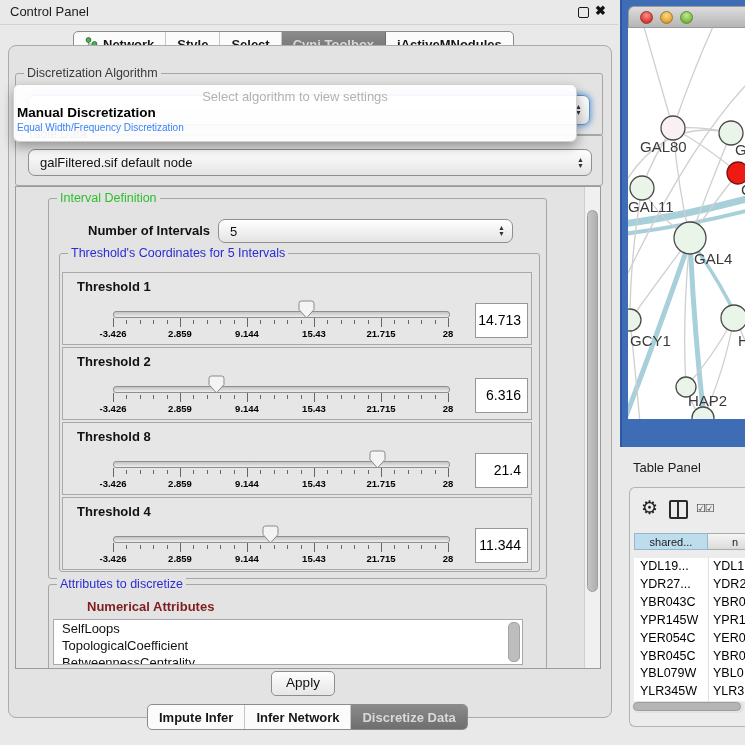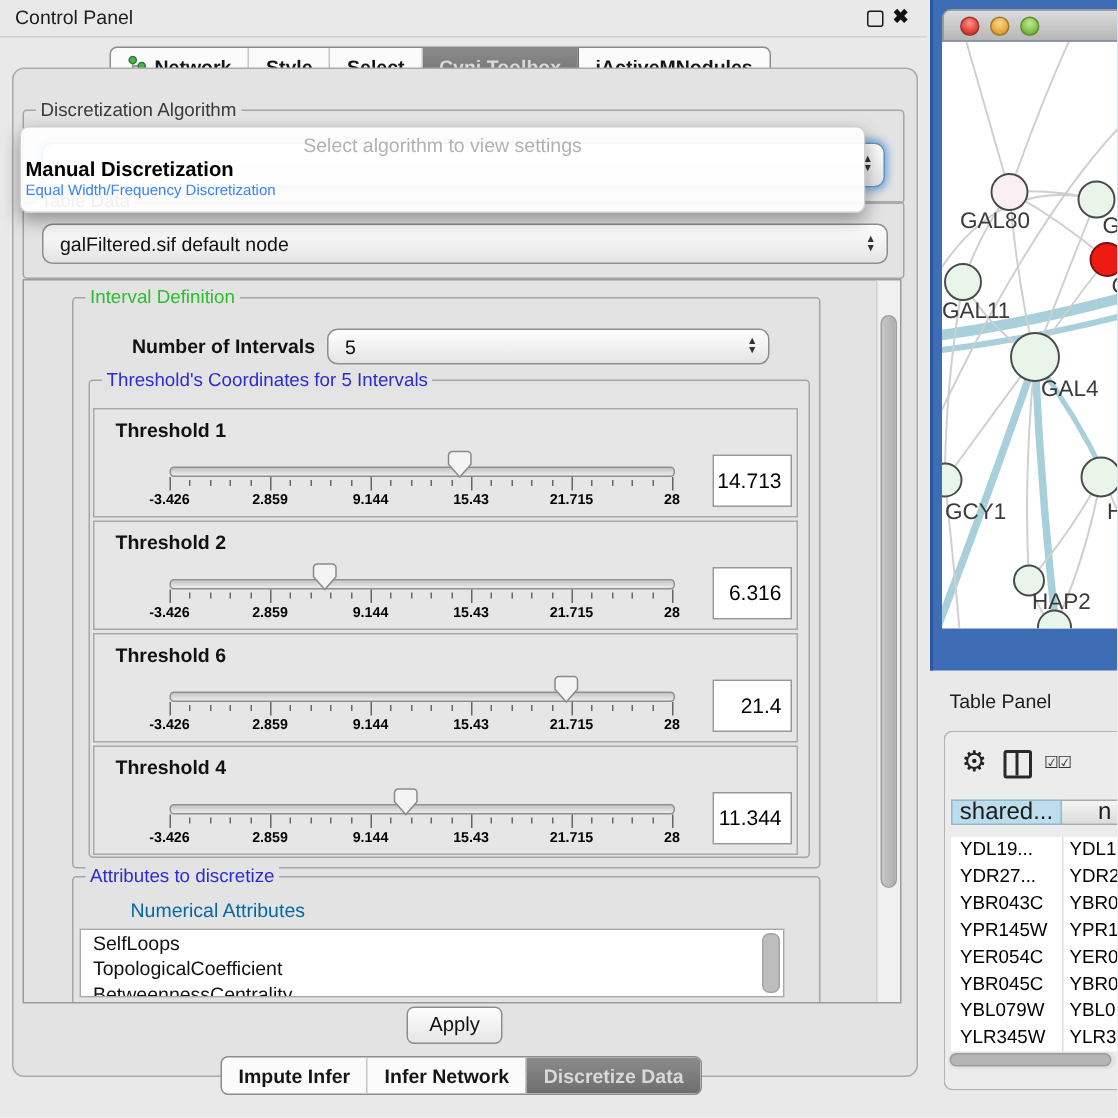--- a/index.html
+++ b/index.html
@@ -39,21 +39,21 @@
   .thr-label{position:absolute;left:14px;top:6px;font-size:13px;font-weight:bold;color:#111;}
   .sl-track{position:absolute;left:50px;top:38px;width:335px;height:5px;border:1px solid #8F8F8F;border-radius:3px;background:linear-gradient(#C3C3C3,#EDEDED);}
   .sl-thumb{position:absolute;top:27px;width:17px;height:19px;}
   .ticks{position:absolute;left:50px;top:45px;width:335px;height:10px;}
   .tick{position:absolute;width:1px;background:#666;}
   .tick.minor{top:2px;height:4px;}
   .tick.major{top:0;height:9px;}
   .ticklab{position:absolute;top:55px;transform:translateX(-50%);font-size:9.5px;font-weight:bold;color:#000;white-space:nowrap;}
   .thr-field{position:absolute;left:412px;top:30px;width:53px;height:35px;background:#FFF;border:1px solid #979797;box-sizing:border-box;font-size:14px;color:#000;text-align:right;line-height:33px;padding-right:6px;}
   
-  .attr-sub{position:absolute;left:2px;top:14px;font-size:13px;font-weight:normal;color:#0369a1;padding-left:36px;}
+  .attr-sub{position:absolute;left:2px;top:14px;font-size:13px;font-weight:bold;color:#7f1d1d;padding-left:36px;}
   .attr-list{position:absolute;left:4px;top:34px;width:470px;height:46px;background:#FFF;border:1px solid #A9A9A9;box-sizing:border-box;overflow:hidden;}
   .attr-item{font-size:13px;color:#111;line-height:17px;padding-left:8px;white-space:nowrap;}
   .attr-scroll{position:absolute;right:2px;top:2px;width:10px;height:38px;border-radius:5px;background:#BDBDBD;border:1px solid #A5A5A5;}
   
   .apply-btn{position:absolute;left:271px;top:671px;width:62px;height:23px;background:linear-gradient(#FEFEFE,#E6E6E6);
              border:1px solid #8E8E8E;border-radius:5px;font-size:13.5px;color:#111;text-align:center;line-height:22px;}
   
   .net-frame{position:absolute;left:620px;top:0;width:125px;height:447px;background:#3E6DB6;border-left:2px solid #2B57A3;box-sizing:border-box;}
   .net-title{position:absolute;left:628px;top:6px;width:117px;height:22px;background:linear-gradient(#DCDCDC,#B6B6B6);border:1px solid #9B9B9B;border-right:none;border-radius:6px 0 0 0;box-sizing:border-box;}
   .light{position:absolute;top:4px;width:13px;height:13px;border-radius:50%;box-sizing:border-box;}
@@ -61,21 +61,21 @@
   .light.yellow{left:31px;background:radial-gradient(circle at 50% 32%,#FAD98B,#E8A839 62%,#B77F21);border:1px solid #9E7B2A;}
   .light.green{left:51px;background:radial-gradient(circle at 50% 32%,#C0E89B,#7EC043 62%,#5C9428);border:1px solid #5E8F33;}
   .net-canvas{position:absolute;left:628px;top:28px;width:117px;height:391px;background:#FFF;overflow:hidden;}
   
   .tp-label{position:absolute;left:633px;top:460px;font-size:13px;color:#1c1c1c;}
   .tp-panel{position:absolute;left:629px;top:487px;width:116px;height:240px;background:#ECECEC;border:1px solid #B4B4B4;border-right:none;border-radius:6px 0 0 6px;box-sizing:border-box;overflow:hidden;}
   .gear-icon{position:absolute;left:11px;top:8px;font-size:19px;color:#222;}
   .col-icon{position:absolute;left:39px;top:12px;width:15px;height:15px;border:2px solid #2A2A2A;border-radius:2px;}
   .col-icon:before{content:"";position:absolute;left:6px;top:0;bottom:0;width:2px;background:#2A2A2A;}
   .check-icons{position:absolute;left:66px;top:14px;font-size:11px;color:#333;letter-spacing:-1px;}
-  .th-cell{position:absolute;top:45px;height:17px;box-sizing:border-box;font-size:16px;display:flex;align-items:center;justify-content:center;}
+  .th-cell{position:absolute;top:45px;height:17px;box-sizing:border-box;font-size:11px;display:flex;align-items:center;justify-content:center;}
   .th-c1{left:4px;width:74px;background:#BEDDEC;border:1px solid #93B7CB;color:#1c1c1c;}
   .th-c2{left:78px;width:62px;background:linear-gradient(#F5F5F5,#DBDBDB);border:1px solid #ABABAB;border-left:none;color:#1c1c1c;justify-content:flex-start;padding-left:24px;}
   .tbody{position:absolute;left:4px;top:70px;width:112px;height:143px;background:#FFF;overflow:hidden;}
   .tbody .colsep{position:absolute;left:74px;top:0;bottom:0;width:1px;background:#E0E0E0;}
   .trow{position:absolute;left:0;width:100%;height:18px;font-size:12.5px;color:#000;}
   .trow .c1{position:absolute;left:6px;top:1px;white-space:nowrap;}
   .trow .c2{position:absolute;left:79px;top:1px;white-space:nowrap;}
   .hscroll{position:absolute;left:2px;top:213px;width:112px;height:12px;background:#E3E3E3;border-radius:6px;}
   .hscroll .thumb{position:absolute;left:1px;top:1px;width:108px;height:9px;background:#B5B5B5;border:1px solid #9C9C9C;border-radius:5px;box-sizing:border-box;}
 </style>
@@ -226,21 +226,21 @@
                 </div>
                 <div class="ticklab" style="left: 50px;">-3.426</div>
                 <div class="ticklab" style="left: 117px;">2.859</div>
                 <div class="ticklab" style="left: 184px;">9.144</div>
                 <div class="ticklab" style="left: 251px;">15.43</div>
                 <div class="ticklab" style="left: 318px;">21.715</div>
                 <div class="ticklab" style="left: 385px;">28</div>
                 <div class="thr-field">6.316</div>
               </div>
               <div class="thr-row" style="top: 168px;">
-                <div class="thr-label">Threshold 6</div>
+                <div class="thr-label">Threshold 8</div>
                 <div class="sl-track"></div>
                 <div class="sl-thumb" style="left: 306.144px;"><svg width="17" height="19" viewBox="0 0 17 19">
                     <path d="M3.5 1 h10 a2.5 2.5 0 0 1 2.5 2.5 v6 l-7.5 8.5 -7.5 -8.5 v-6 A2.5 2.5 0 0 1 3.5 1 z" fill="#F4F4F4" stroke="#8A8A8A" stroke-width="1"></path>
                   </svg></div>
                 <div class="ticks">
                   <div class="tick major" style="left: 0px;"></div>
                   <div class="tick minor" style="left: 13.4px;"></div>
                   <div class="tick minor" style="left: 26.8px;"></div>
                   <div class="tick minor" style="left: 40.2px;"></div>
                   <div class="tick minor" style="left: 53.6px;"></div>

